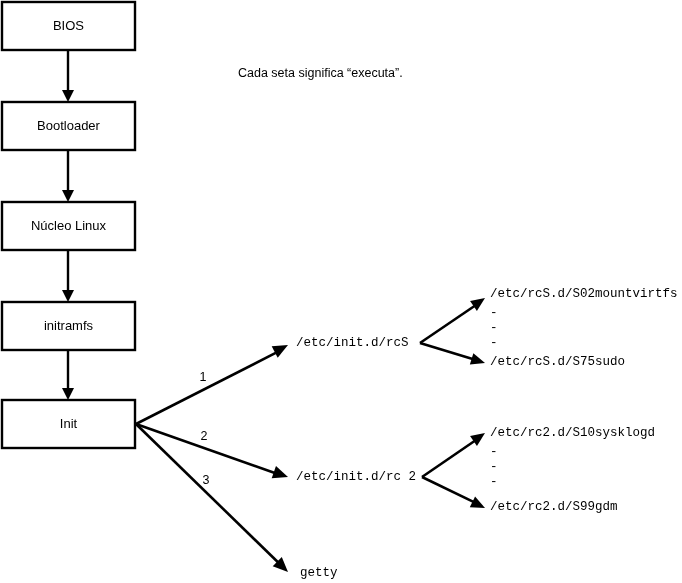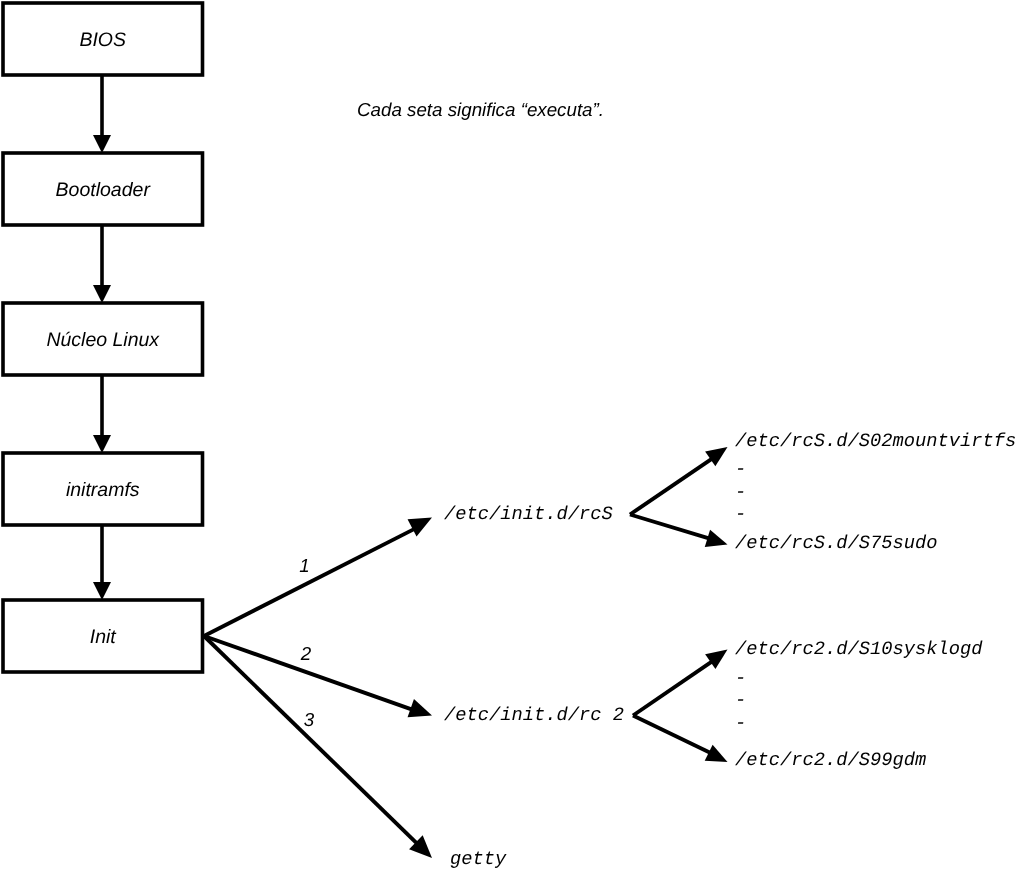--- a/index.html
+++ b/index.html
@@ -12,21 +12,20 @@
     height: 583px;
     position: relative;
     overflow: hidden;
     font-family: "Liberation Sans", sans-serif;
   }
   #diagram-root {
     position: absolute;
     top: 0; left: 0;
     width: 682px;
     height: 482px;
-    font-style: italic;
   }
   svg#diagram-canvas {
     position: absolute;
     top: 0; left: 0;
     width: 682px;
     height: 583px;
     display: block;
   }
   .box-rect {
     fill: #ffffff;

